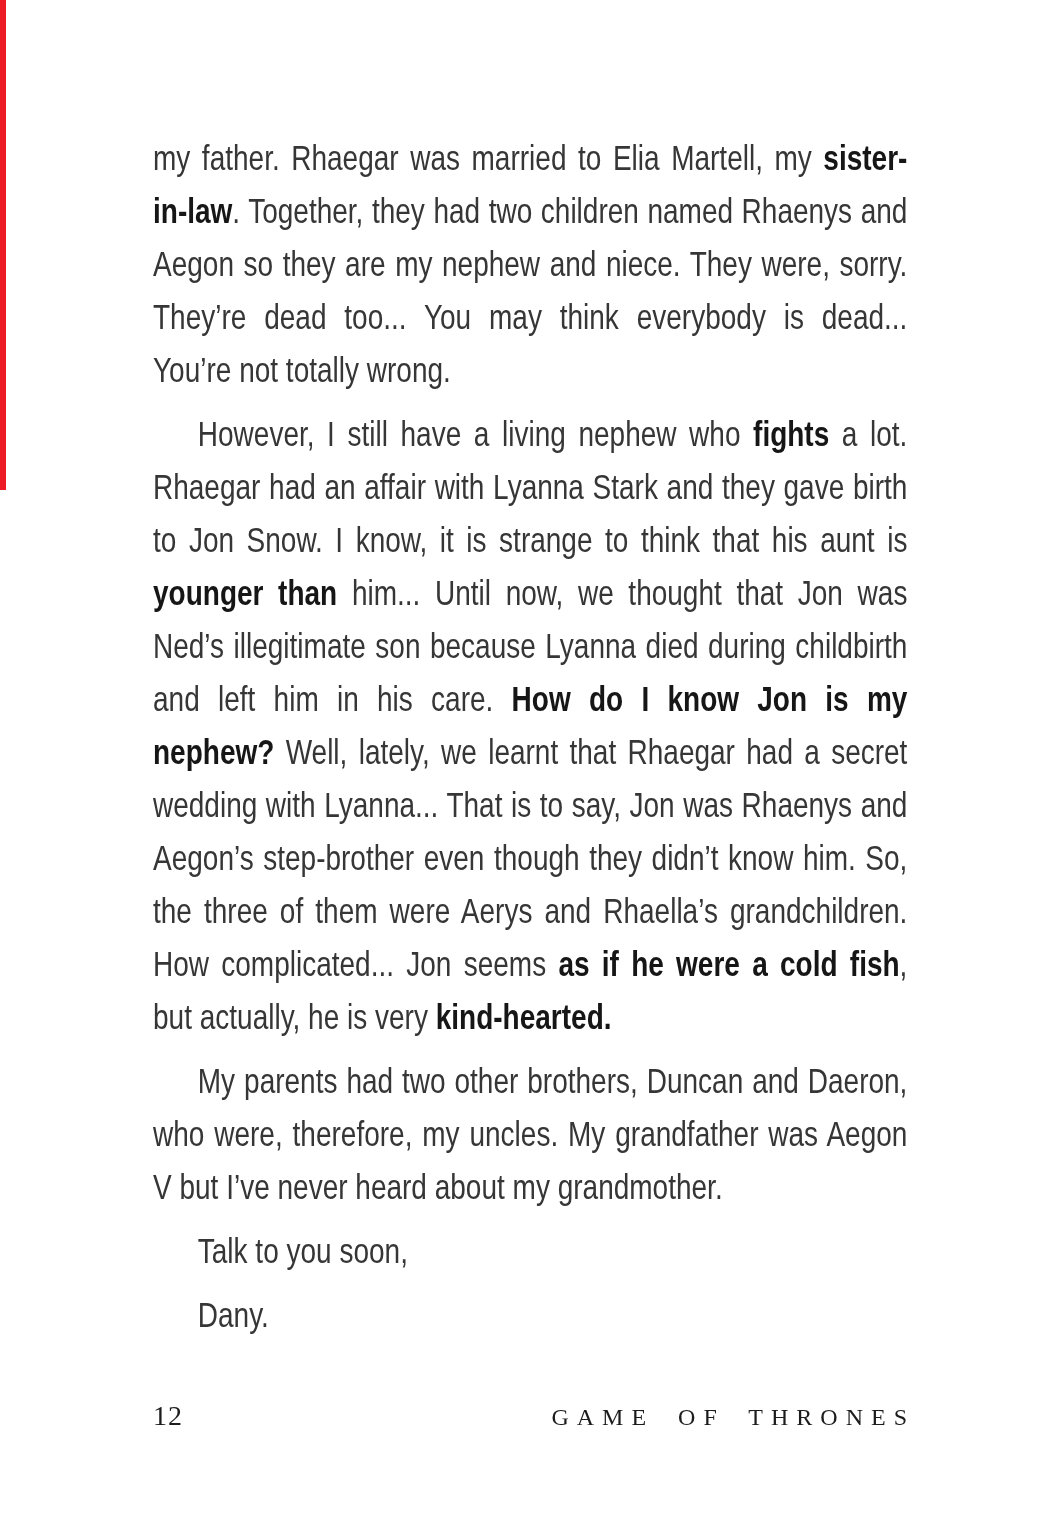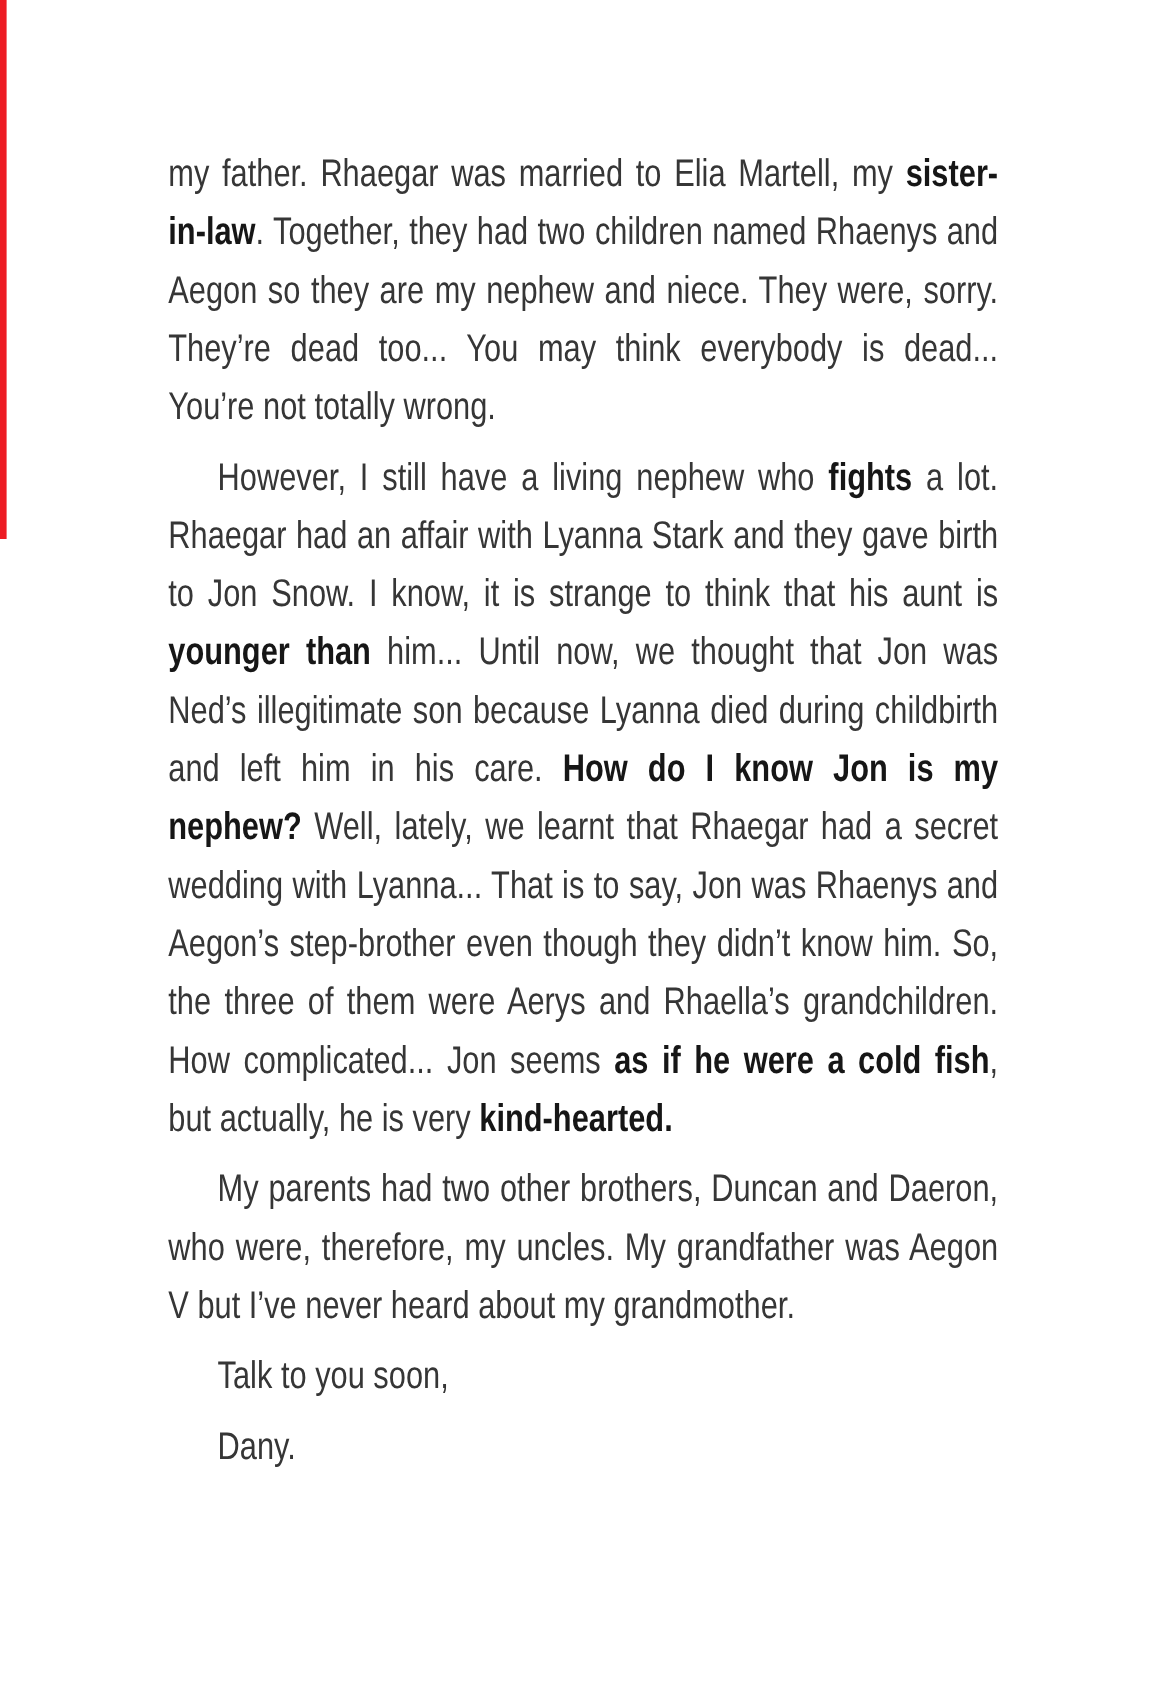--- a/index.html
+++ b/index.html
@@ -67,14 +67,18 @@
   <div class="accent-bar" style="background: rgb(237, 28, 36);"></div>
 
   <div class="prose" style="color: rgb(54, 54, 54);">
       <p><span>my father. Rhaegar was married to Elia Martell, my </span><strong>sister-in-law</strong><span>. Together, they had two children named Rhaenys and Aegon so they are my nephew and niece. They were, sorry. They’re dead too... You may think everybody is dead... You’re not totally wrong.</span></p>
       <p class="indent"><span>However, I still have a living nephew who </span><strong>fights</strong><span> a lot. Rhaegar had an affair with Lyanna Stark and they gave birth to Jon Snow. I know, it is strange to think that his aunt is </span><strong>younger than</strong><span> him... Until now, we thought that Jon was Ned’s illegitimate son because Lyanna died during childbirth and left him in his care. </span><strong>How do I know Jon is my nephew?</strong><span> Well, lately, we learnt that Rhaegar had a secret wedding with Lyanna... That is to say, Jon was Rhaenys and Aegon’s step-brother even though they didn’t know him. So, the three of them were Aerys and Rhaella’s grandchildren. How complicated... Jon seems </span><strong>as if he were a cold fish</strong><span>, but actually, he is very </span><strong>kind-hearted.</strong></p>
       <p class="indent"><span>My parents had two other brothers, Duncan and Daeron, who were, therefore, my uncles. My grandfather was Aegon V but I’ve never heard about my grandmother.</span></p>
       <p class="indent"><span>Talk to you soon,</span></p>
       <p class="indent"><span>Dany.</span></p>
     </div>
 
+  <div class="footer">
+    <span class="page-number">12</span>
+    <span class="book-title">GAME OF THRONES</span>
+  </div>
 
 </div>
 
 </body></html>

